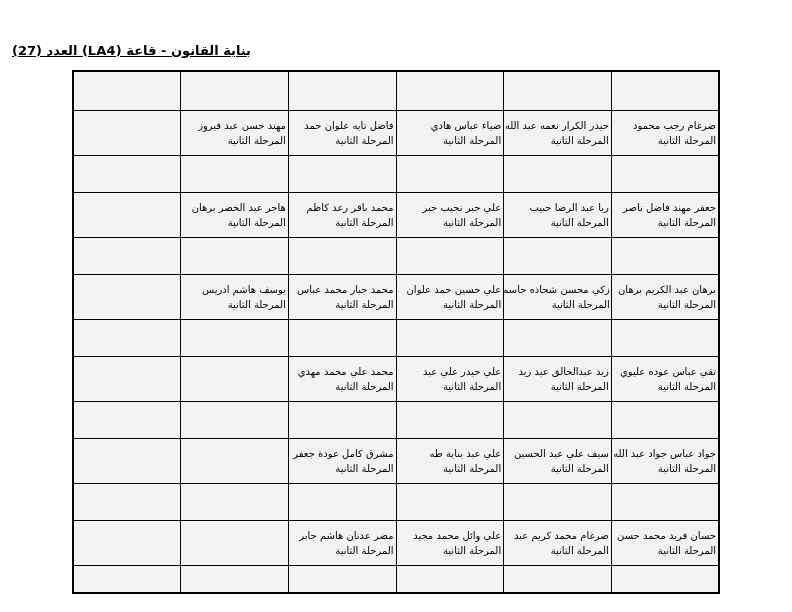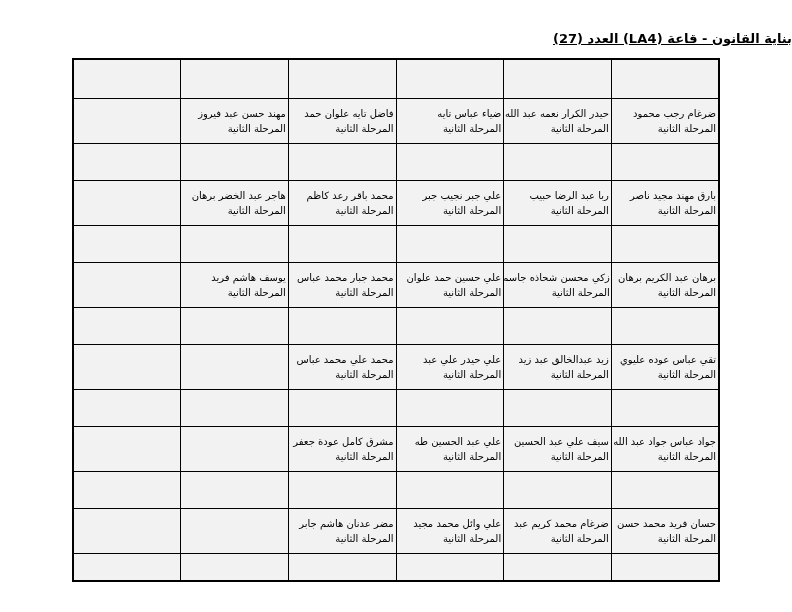--- a/index.html
+++ b/index.html
@@ -14,22 +14,22 @@
     font-family: "DejaVu Sans", sans-serif;
     color: #000000;
   }
   .page {
     width: 792px;
     height: 612px;
     box-sizing: border-box;
     padding-top: 31px;
   }
   .doc-title {
-    margin: 0;
-    text-align: right;
+    margin: 12px;
+    text-align: left;
     direction: rtl;
     font-size: 13px;
     font-weight: bold;
     text-decoration: underline;
     letter-spacing: 0.2px;
   }
   table.seating {
     direction: rtl;
     width: 648px;
     margin: 12px auto 0 auto;
@@ -76,21 +76,21 @@
         <tr class="row-names">
           <td>
             <div class="student-name">ضرغام رجب محمود</div>
             <div class="stage">المرحلة الثانية</div>
           </td>
           <td>
             <div class="student-name">حيدر الكرار نعمه عبد الله</div>
             <div class="stage">المرحلة الثانية</div>
           </td>
           <td>
-            <div class="student-name">ضياء عباس تايه</div>
+            <div class="student-name">ضياء عباس هادي</div>
             <div class="stage">المرحلة الثانية</div>
           </td>
           <td>
             <div class="student-name">فاضل تايه علوان حمد</div>
             <div class="stage">المرحلة الثانية</div>
           </td>
           <td>
             <div class="student-name">مهند حسن عبد فيروز</div>
             <div class="stage">المرحلة الثانية</div>
           </td>
@@ -99,21 +99,21 @@
         <tr class="row-empty">
           <td></td>
           <td></td>
           <td></td>
           <td></td>
           <td></td>
           <td></td>
         </tr>
         <tr class="row-names">
           <td>
-            <div class="student-name">بارق مهند مجيد ناصر</div>
+            <div class="student-name">جعفر مهند فاضل ناصر</div>
             <div class="stage">المرحلة الثانية</div>
           </td>
           <td>
             <div class="student-name">ربا عبد الرضا حبيب</div>
             <div class="stage">المرحلة الثانية</div>
           </td>
           <td>
             <div class="student-name">علي جبر نجيب جبر</div>
             <div class="stage">المرحلة الثانية</div>
           </td>
@@ -146,21 +146,21 @@
           </td>
           <td>
             <div class="student-name">علي حسين حمد علوان</div>
             <div class="stage">المرحلة الثانية</div>
           </td>
           <td>
             <div class="student-name">محمد جبار محمد عباس</div>
             <div class="stage">المرحلة الثانية</div>
           </td>
           <td>
-            <div class="student-name">يوسف هاشم فريد</div>
+            <div class="student-name">يوسف هاشم ادريس</div>
             <div class="stage">المرحلة الثانية</div>
           </td>
           <td></td>
         </tr>
         <tr class="row-empty">
           <td></td>
           <td></td>
           <td></td>
           <td></td>
           <td></td>
@@ -173,21 +173,21 @@
           </td>
           <td>
             <div class="student-name">زيد عبدالخالق عبد زيد</div>
             <div class="stage">المرحلة الثانية</div>
           </td>
           <td>
             <div class="student-name">علي حيدر علي عبد</div>
             <div class="stage">المرحلة الثانية</div>
           </td>
           <td>
-            <div class="student-name">محمد علي محمد عباس</div>
+            <div class="student-name">محمد علي محمد مهدي</div>
             <div class="stage">المرحلة الثانية</div>
           </td>
           <td></td>
           <td></td>
         </tr>
         <tr class="row-empty">
           <td></td>
           <td></td>
           <td></td>
           <td></td>
@@ -197,21 +197,21 @@
         <tr class="row-names">
           <td>
             <div class="student-name">جواد عباس جواد عبد الله</div>
             <div class="stage">المرحلة الثانية</div>
           </td>
           <td>
             <div class="student-name">سيف علي عبد الحسين</div>
             <div class="stage">المرحلة الثانية</div>
           </td>
           <td>
-            <div class="student-name">علي عبد الحسين طه</div>
+            <div class="student-name">علي عبد بناية طه</div>
             <div class="stage">المرحلة الثانية</div>
           </td>
           <td>
             <div class="student-name">مشرق كامل عودة جعفر</div>
             <div class="stage">المرحلة الثانية</div>
           </td>
           <td></td>
           <td></td>
         </tr>
         <tr class="row-empty">

